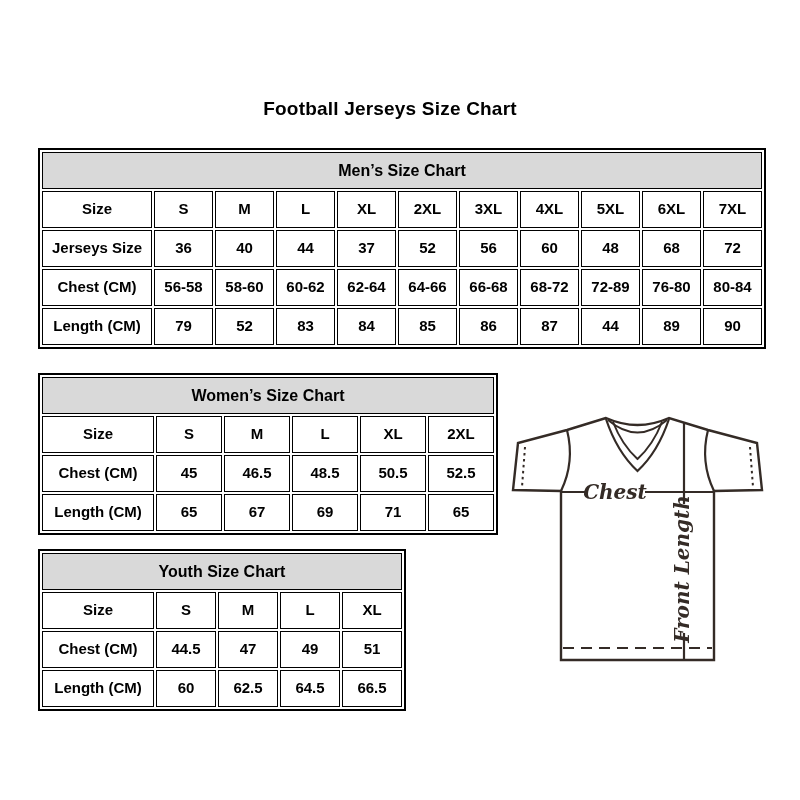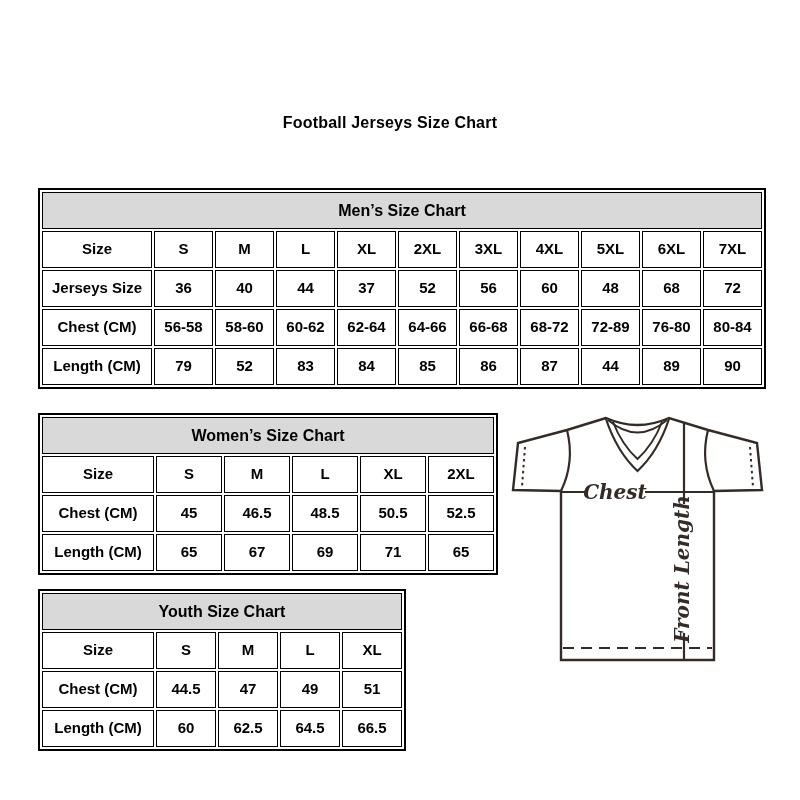--- a/index.html
+++ b/index.html
@@ -1,21 +1,21 @@
 <!DOCTYPE html>
 <html><head>
 <meta charset="utf-8">
 <style>
   html,body{margin:0;padding:0;background:#ffffff;}
   #canvas{position:relative;width:800px;height:800px;background:#ffffff;overflow:hidden;
           font-family:"Liberation Sans",sans-serif;color:#000;}
   .page-title{position:absolute;top:98px;left:0;width:780px;text-align:center;
-              font-size:16px;font-weight:bold;letter-spacing:0.2px;margin-top:16px;}
+              font-size:19px;font-weight:bold;letter-spacing:0.2px;}
   table.sizes{position:absolute;border-collapse:separate;border-spacing:2px;
-              border:2px solid #000;table-layout:fixed;background:#fff;margin-top:40px;}
+              border:2px solid #000;table-layout:fixed;background:#fff;}
   #mens-table{left:38px;top:148px;width:728px;}
   #womens-table{left:38px;top:373px;width:460px;}
   #youth-table{left:38px;top:549px;width:368px;}
   table.sizes th, table.sizes td{
       border:1px solid #000;height:35px;padding:0;margin:0;
       text-align:center;vertical-align:middle;
       font-weight:bold;font-size:15px;line-height:1.1;background:#fff;}
   table.sizes th.tbl-title{background:#d9d9d9;font-size:16px;}
   #jersey-svg{position:absolute;left:505px;top:398px;width:275px;height:285px;}
   .jline{fill:none;stroke:#342b26;}

